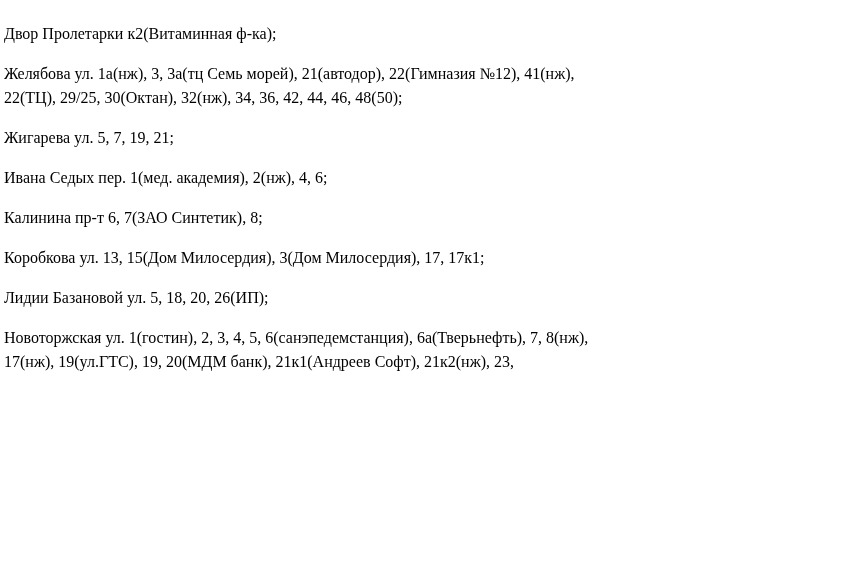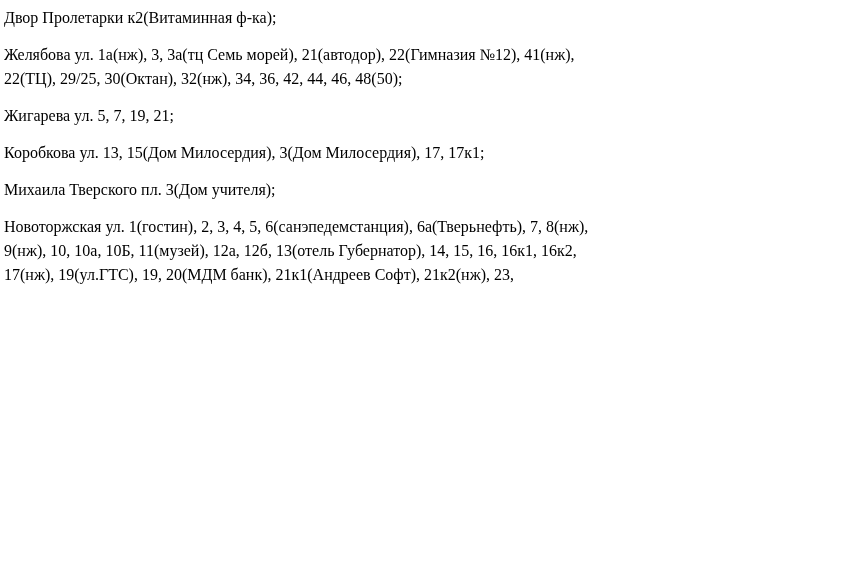--- a/index.html
+++ b/index.html
@@ -13,21 +13,21 @@
       overflow: hidden;
       font-family: "Liberation Serif", "DejaVu Serif", serif;
       font-size: 16px;
       color: #000000;
     }
     .doc {
       padding: 6px 0 0 4px;
       width: 840px;
     }
     .entry {
-      margin: 0 0 13px 0;
+      margin: 16px 0 13px 0;
       line-height: 24px;
       max-width: 745px;
     }
     .entry .line {
       display: block;
       white-space: nowrap;
     }
   </style>
 </head>
 <body>
@@ -37,23 +37,28 @@
     <span class="line">Двор Пролетарки к2(Витаминная ф-ка);</span>
   </p>
   <p class="entry">
     <span class="line">Желябова ул. 1а(нж), 3, 3а(тц Семь морей), 21(автодор), 22(Гимназия №12), 41(нж),</span>
     <span class="line">22(ТЦ), 29/25, 30(Октан), 32(нж), 34, 36, 42, 44, 46, 48(50);</span>
   </p>
   <p class="entry">
     <span class="line">Жигарева ул. 5, 7, 19, 21;</span>
   </p>
   <p class="entry">
+    <span class="line">Ивана Седых пер. 1(мед. академия), 2(нж), 4, 6;</span>
+  </p>
+  <p class="entry">
+    <span class="line">Калинина пр-т 6, 7(ЗАО Синтетик), 8;</span>
+  </p>
+  <p class="entry">
     <span class="line">Коробкова ул. 13, 15(Дом Милосердия), 3(Дом Милосердия), 17, 17к1;</span>
   </p>
   <p class="entry">
-    <span class="line">Михаила Тверского пл. 3(Дом учителя);</span>
+    <span class="line">Лидии Базановой ул. 5, 18, 20, 26(ИП);</span>
   </p>
   <p class="entry">
     <span class="line">Новоторжская ул. 1(гостин), 2, 3, 4, 5, 6(санэпедемстанция), 6а(Тверьнефть), 7, 8(нж),</span>
-    <span class="line">9(нж), 10, 10а, 10Б, 11(музей), 12а, 12б, 13(отель Губернатор), 14, 15, 16, 16к1, 16к2,</span>
     <span class="line">17(нж), 19(ул.ГТС), 19, 20(МДМ банк), 21к1(Андреев Софт), 21к2(нж), 23,</span>
   </p>
 </div>
 
 </body></html>

